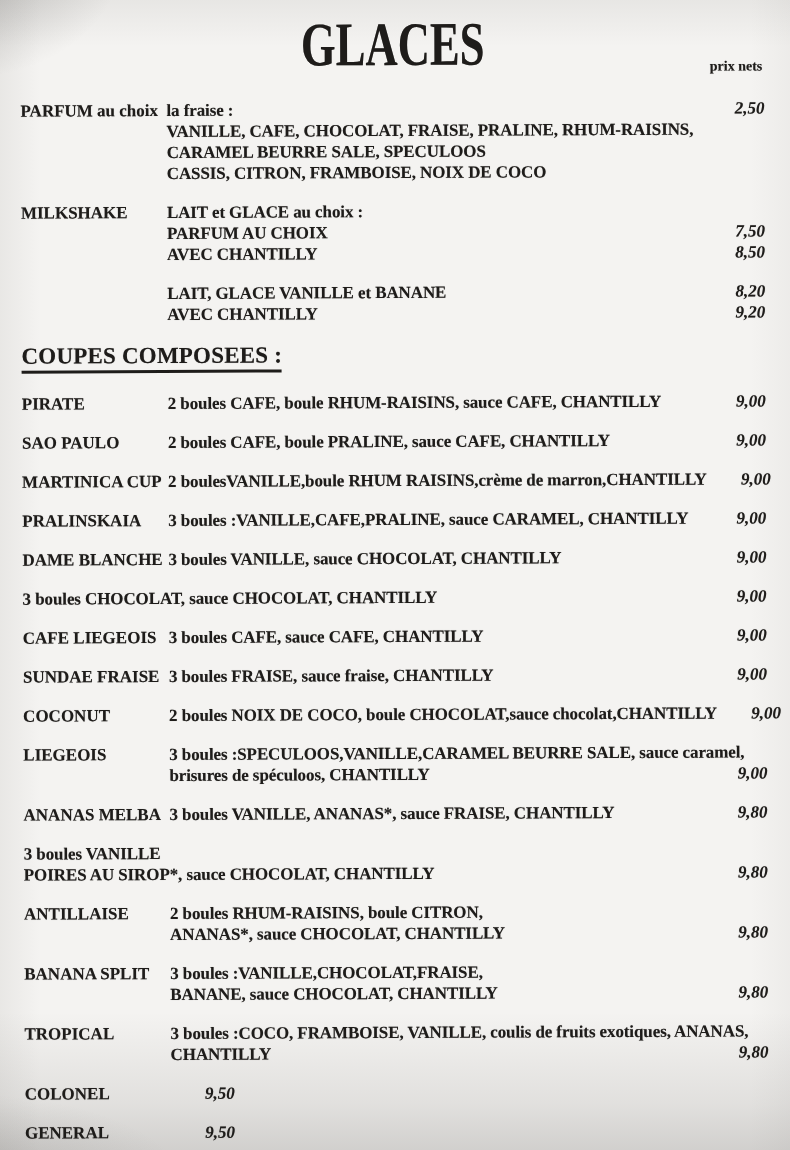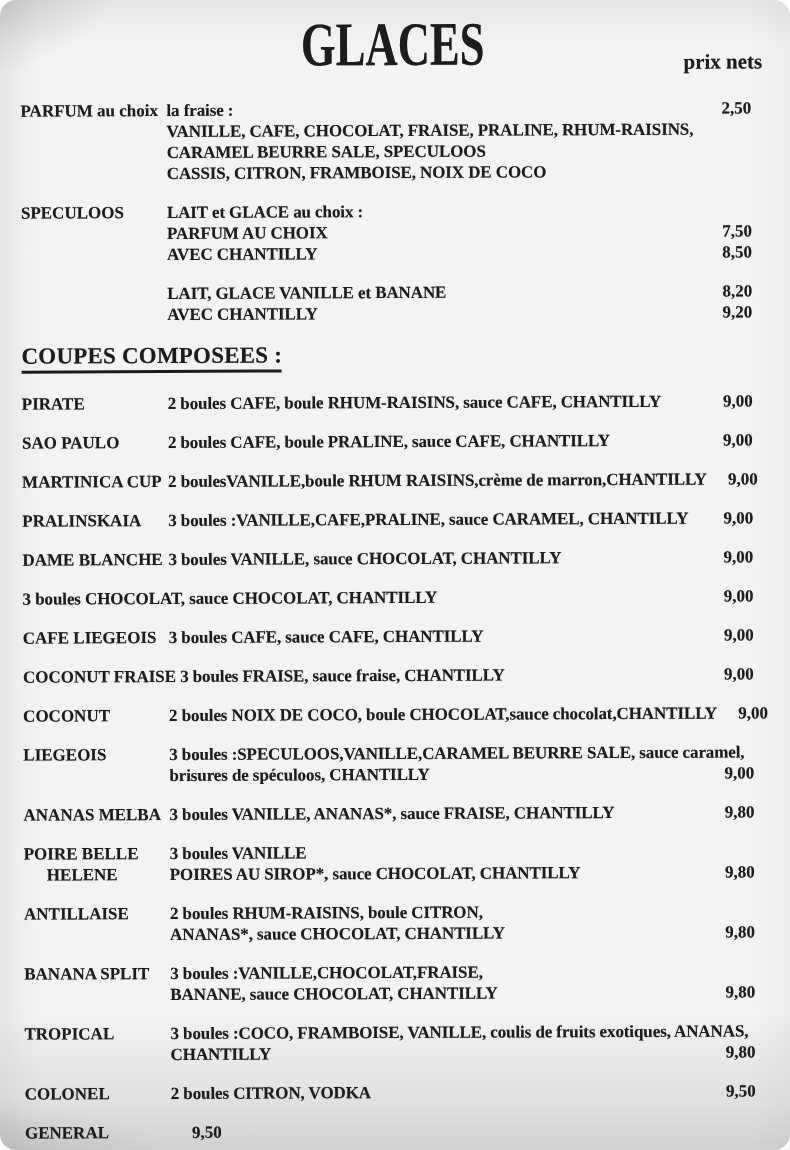--- a/index.html
+++ b/index.html
@@ -17,21 +17,20 @@
     position:relative;
     width:790px;height:1150px;
     overflow:hidden;
     background:
       radial-gradient(230px 170px at -40px -40px, rgba(70,68,66,0.30), rgba(70,68,66,0) 70%),
       radial-gradient(320px 130px at -5% 103%, rgba(90,88,85,0.20), rgba(90,88,85,0) 70%),
       linear-gradient(to bottom, rgba(255,255,255,0) 88%, rgba(110,107,104,0.14) 96%, rgba(110,107,104,0.26) 100%),
       linear-gradient(to right, rgba(130,128,124,0.10) 0%, rgba(255,255,255,0) 5%, rgba(255,255,255,0) 95%, rgba(140,137,133,0.07) 100%),
       linear-gradient(to bottom, rgba(120,118,114,0.10) 0%, rgba(255,255,255,0) 4%),
       var(--paper);
-    border-radius: 16px;
   }
   .content{
     position:absolute;
     left:0;top:0;right:0;
     padding:0 24px 0 22px;
     transform:rotate(-0.25deg);
     transform-origin:50% 40%;
     text-shadow:0 0 0.7px rgba(25,23,21,0.45);
   }
 
@@ -45,21 +44,21 @@
     letter-spacing:0px;
   }
   .title-inner{
     display:inline-block;
     transform:scaleX(0.72);
     transform-origin:center;
   }
   .price-note{
     position:absolute;
     right:2px;bottom:12px;
-    font-size:21px;
+    font-size:14px;
   }
 
   
   .menu-section{margin:0;}
   .section-parfum{margin-top:11px;}
   .section-heading{
     margin:1px 0 20px 0;
     font-size:23px;
     letter-spacing:0.2px;
     display:table;
@@ -90,23 +89,24 @@
     display:flex;
     justify-content:space-between;
     align-items:baseline;
   }
   .line-text{
     white-space:nowrap;
     letter-spacing:-0.1px;
   }
   .line-price{
     min-width:56px;
-    text-align:center;
+    text-align:right;
     white-space:nowrap;
     padding-left:8px;
+    font-style:italic;
   }
 </style>
 </head>
 <body>
 
 <div class="paper">
   <div class="content">
 
     <div class="header">
       <h1 class="title"><span class="title-inner">GLACES</span></h1>
@@ -141,21 +141,21 @@
   </div>
               </div>
   </div>
           </div>
   </section>
         <section class="menu-section section-milkshake">
 
     <div class="section-rows">
             <div class="row">
     <div class="name-col">
-      <div class="name-line1">SPECULOOS</div>
+      <div class="name-line1">MILKSHAKE</div>
 
     </div>
     <div class="lines-col">
                 <div class="line">
     <span class="line-text">LAIT et GLACE au choix :</span>
 
   </div>
                 <div class="line">
     <span class="line-text">PARFUM AU CHOIX</span>
     <span class="line-price">7,50</span>
@@ -262,21 +262,21 @@
     </div>
     <div class="lines-col">
                 <div class="line">
     <span class="line-text">3 boules CAFE, sauce CAFE, CHANTILLY</span>
     <span class="line-price">9,00</span>
   </div>
               </div>
   </div>
             <div class="row">
     <div class="name-col">
-      <div class="name-line1">COCONUT FRAISE</div>
+      <div class="name-line1">SUNDAE FRAISE</div>
 
     </div>
     <div class="lines-col">
                 <div class="line">
     <span class="line-text">3 boules FRAISE, sauce fraise, CHANTILLY</span>
     <span class="line-price">9,00</span>
   </div>
               </div>
   </div>
             <div class="row">
@@ -313,24 +313,20 @@
 
     </div>
     <div class="lines-col">
                 <div class="line">
     <span class="line-text">3 boules VANILLE, ANANAS*, sauce FRAISE, CHANTILLY</span>
     <span class="line-price">9,80</span>
   </div>
               </div>
   </div>
             <div class="row">
-    <div class="name-col">
-      <div class="name-line1">POIRE BELLE</div>
-      <div class="name-line2">HELENE</div>
-    </div>
     <div class="lines-col">
                 <div class="line">
     <span class="line-text">3 boules VANILLE</span>
 
   </div>
                 <div class="line">
     <span class="line-text">POIRES AU SIROP*, sauce CHOCOLAT, CHANTILLY</span>
     <span class="line-price">9,80</span>
   </div>
               </div>
@@ -383,21 +379,20 @@
   </div>
               </div>
   </div>
             <div class="row">
     <div class="name-col">
       <div class="name-line1">COLONEL</div>
 
     </div>
     <div class="lines-col">
                 <div class="line">
-    <span class="line-text">2 boules CITRON, VODKA</span>
     <span class="line-price">9,50</span>
   </div>
               </div>
   </div>
             <div class="row">
     <div class="name-col">
       <div class="name-line1">GENERAL</div>
 
     </div>
     <div class="lines-col">

